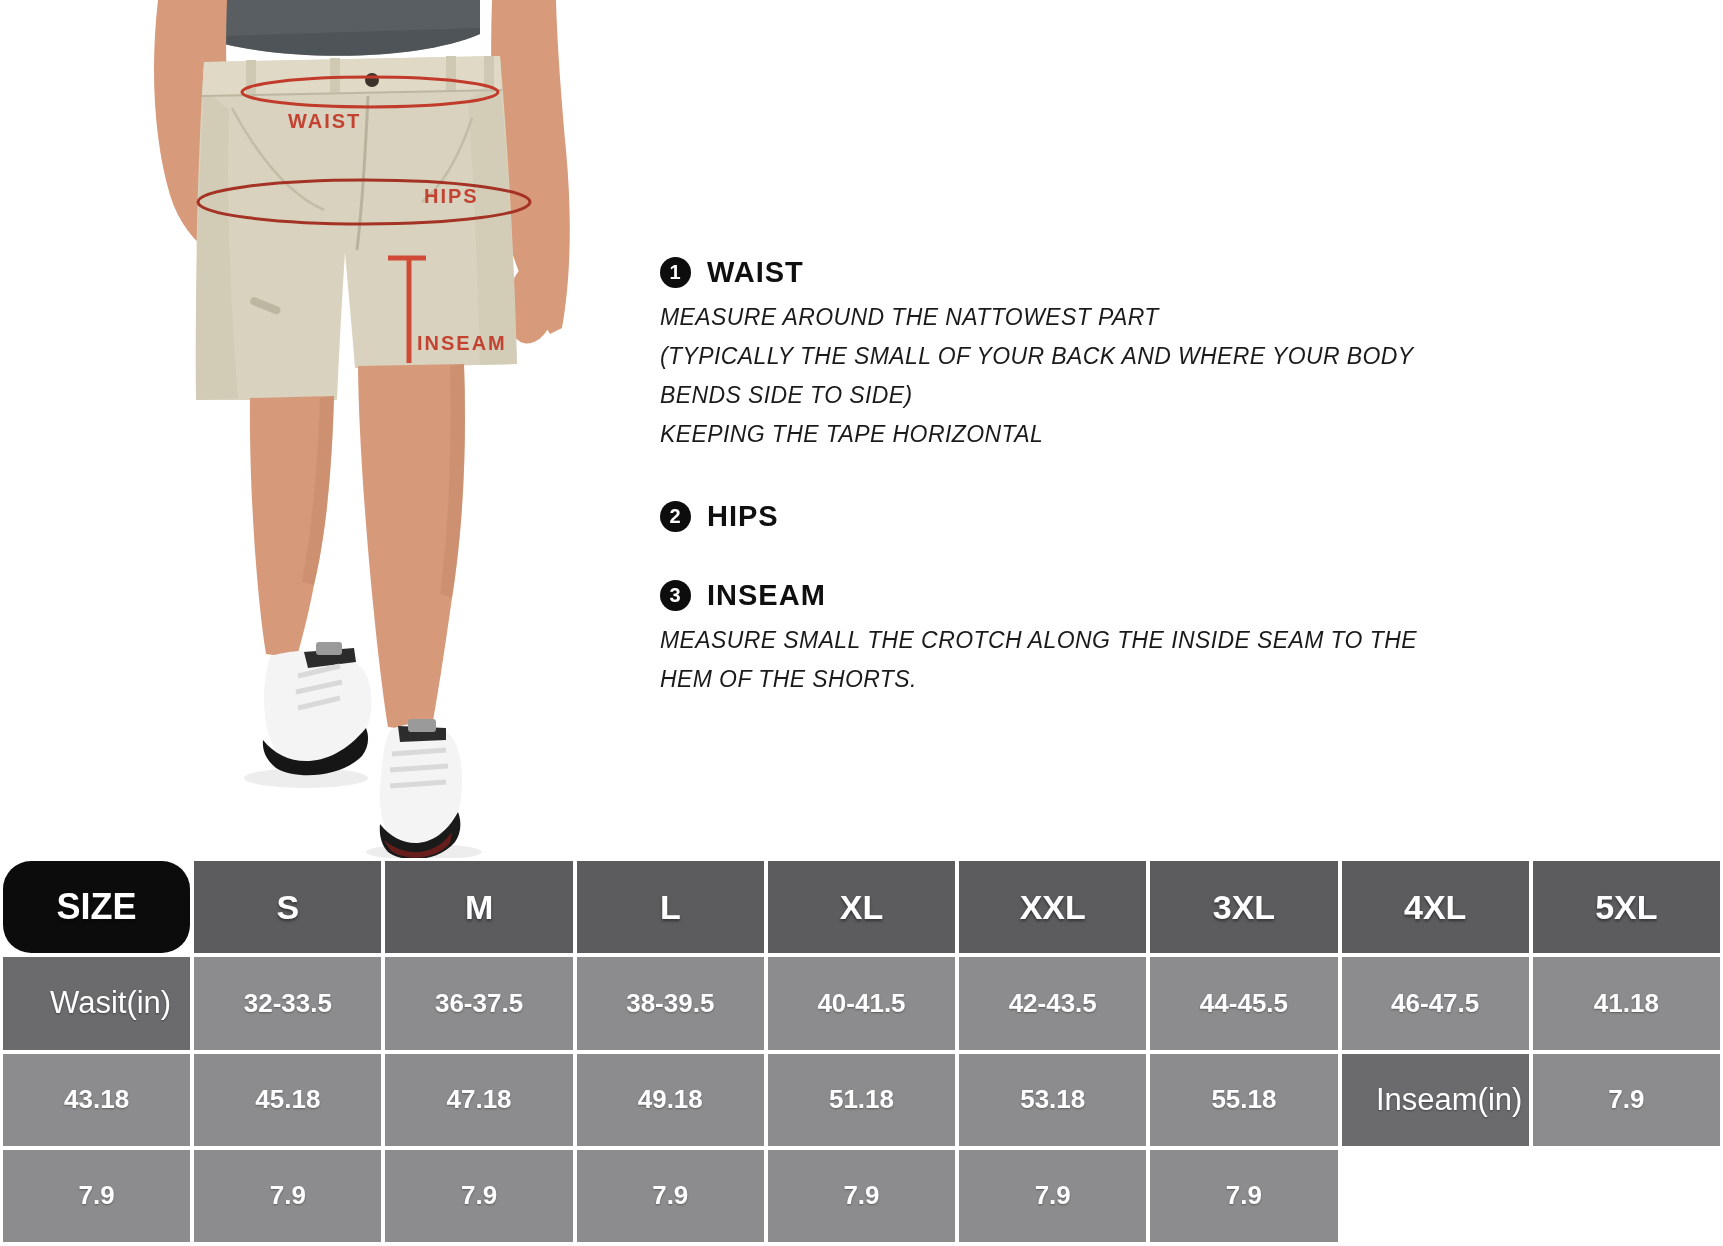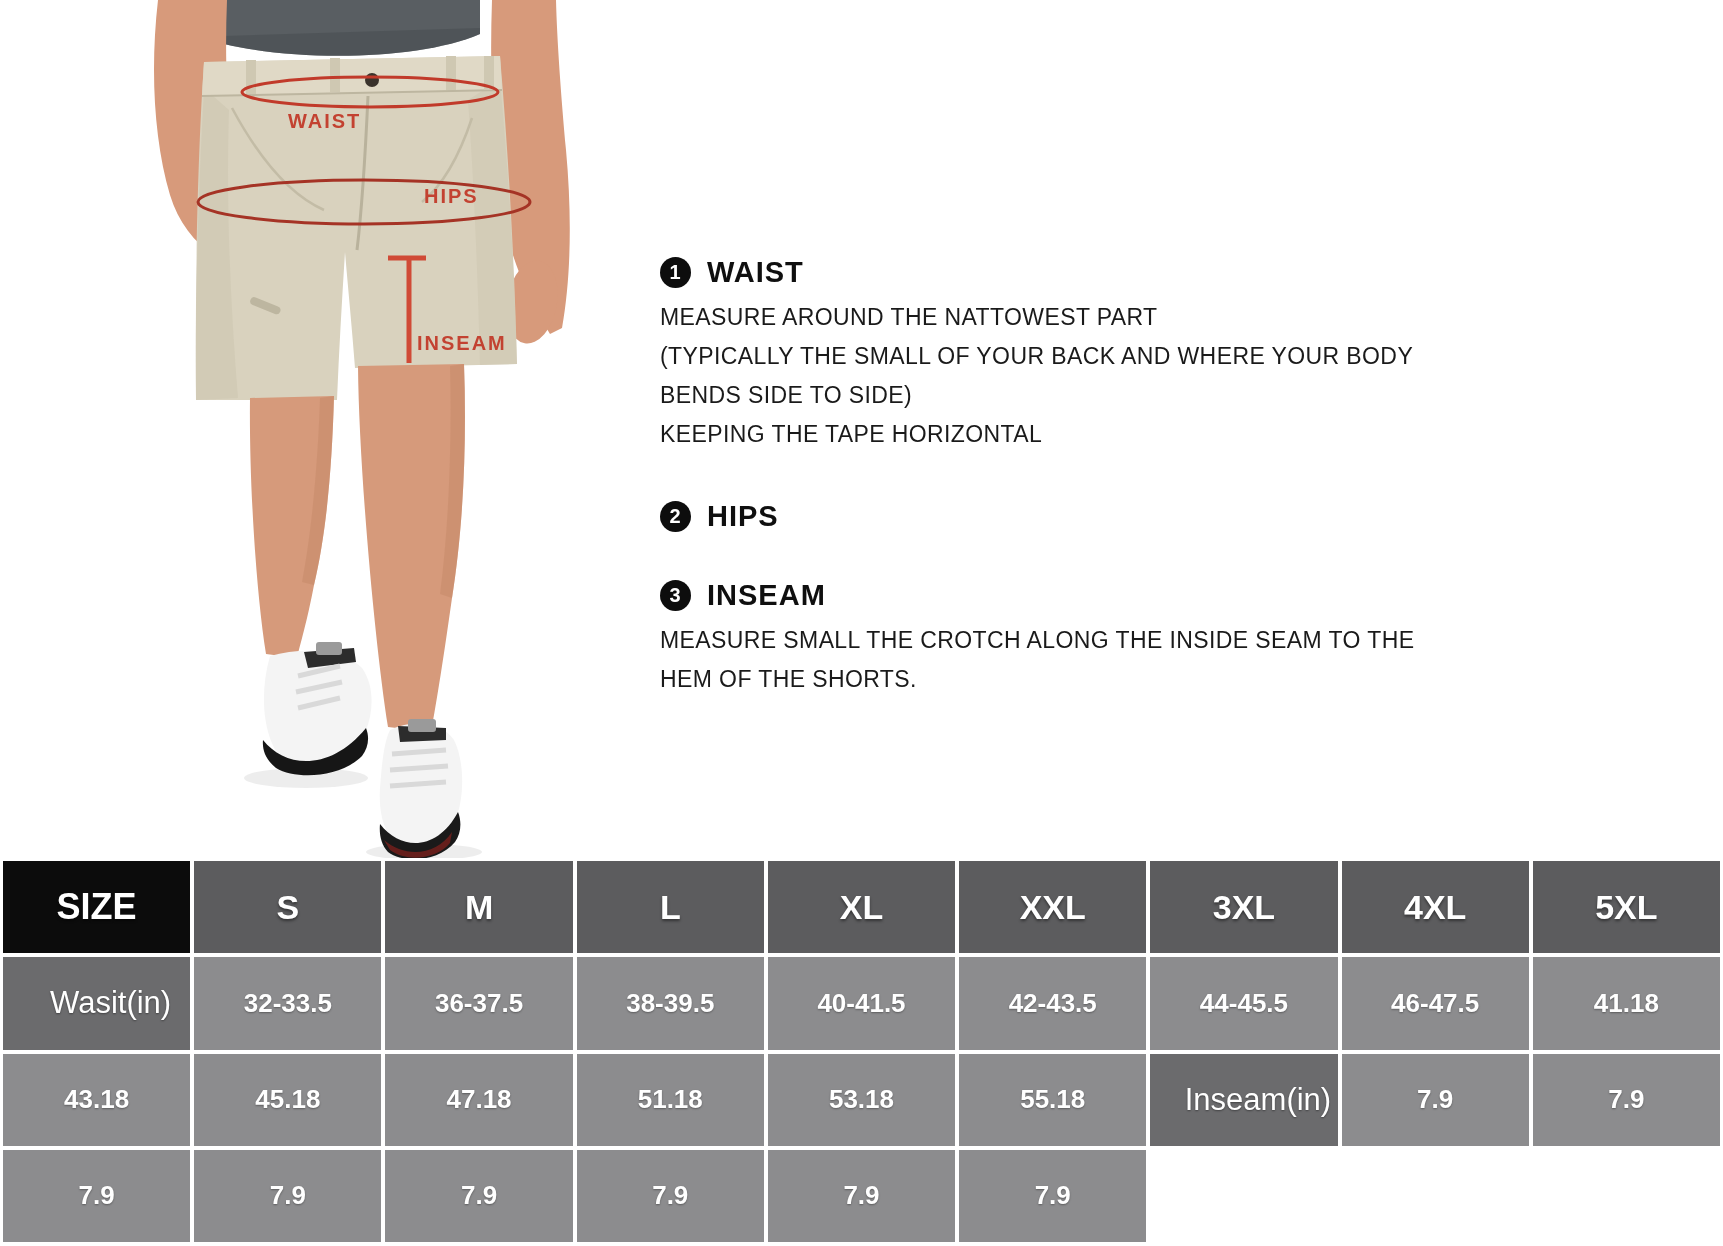--- a/index.html
+++ b/index.html
@@ -23,34 +23,34 @@
   
   .instructions{position:absolute;left:660px;top:256px;width:810px;color:#161616;}
   .inst-section{margin-top:0;}
   .inst-section + .inst-section{margin-top:46px;}
   .inst-heading{display:flex;align-items:center;gap:16px;font-size:29px;font-weight:700;letter-spacing:1px;color:#0f0f0f;}
   .num-badge{
     width:31px;height:31px;border-radius:50%;background:#0d0d0d;color:#ffffff;
     display:flex;align-items:center;justify-content:center;
     font-size:20px;font-weight:700;flex:0 0 31px;
   }
-  .inst-lines{margin-top:9px;font-size:23px;line-height:39px;letter-spacing:.4px;color:#1a1a1a;}
+  .inst-lines{margin-top:9px;font-size:23px;line-height:39px;letter-spacing:.4px;color:#1a1a1a;font-style:italic;}
   .inst-line{white-space:nowrap;}
 
   
   .size-table{
     position:absolute;left:0;top:858px;width:1723px;height:388px;box-sizing:border-box;
     background:#ffffff;display:grid;
     grid-template-columns:repeat(9,1fr);
     grid-template-rows:repeat(4,1fr);
     gap:4px;padding:3px 3px 4px 3px;
   }
   .cell{display:flex;align-items:center;justify-content:center;color:#ffffff;overflow:hidden;}
   .cell.header{background:#5c5c5e;font-size:34px;font-weight:700;text-shadow:0 2px 3px rgba(0,0,0,.45);}
-  .cell.size-cell{background:#0c0c0c;font-size:36px;}
+  .cell.size-cell{background:#0c0c0c;font-size:36px;border-radius:28px;}
   .cell.row-label{background:#6b6b6d;font-size:31px;font-weight:400;text-shadow:0 1px 2px rgba(0,0,0,.4);padding-left:28px;}
   .cell.data{background:#8c8c8e;font-size:26px;font-weight:700;text-shadow:0 1px 2px rgba(0,0,0,.35);}
 </style>
 </head>
 <body>
 
 <div class="figure-wrap">
   <svg viewBox="0 0 700 860" aria-hidden="true">
 
     <ellipse cx="306" cy="778" rx="62" ry="10" fill="#000000" opacity="0.07"></ellipse>
@@ -161,20 +161,21 @@
   <div class="cell data">38-39.5</div>
   <div class="cell data">40-41.5</div>
   <div class="cell data">42-43.5</div>
   <div class="cell data">44-45.5</div>
   <div class="cell data">46-47.5</div>
 
   <div class="cell data">41.18</div>
   <div class="cell data">43.18</div>
   <div class="cell data">45.18</div>
   <div class="cell data">47.18</div>
+  <div class="cell data">49.18</div>
   <div class="cell data">51.18</div>
   <div class="cell data">53.18</div>
   <div class="cell data">55.18</div>
 
   <div class="cell row-label">Inseam(in)</div>
   <div class="cell data">7.9</div>
   <div class="cell data">7.9</div>
   <div class="cell data">7.9</div>
   <div class="cell data">7.9</div>
   <div class="cell data">7.9</div>

